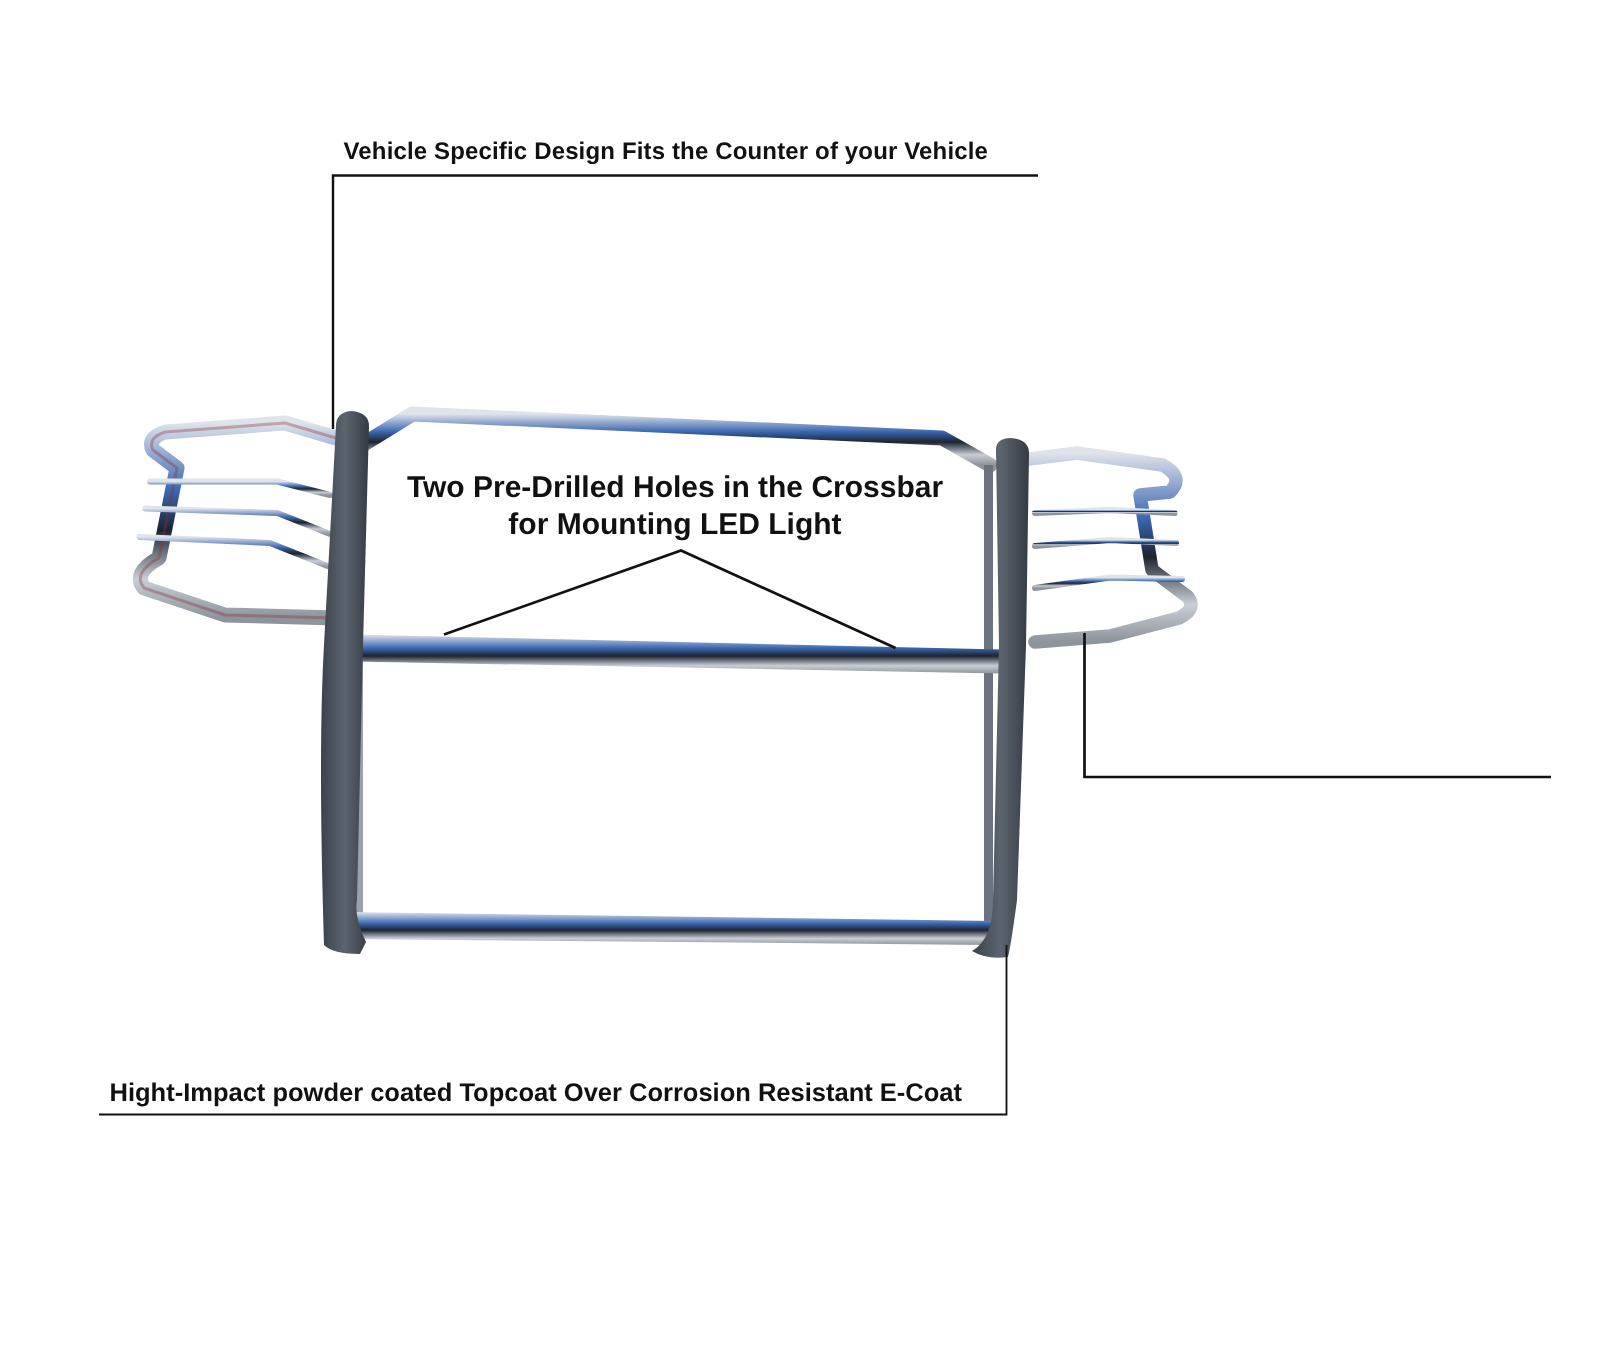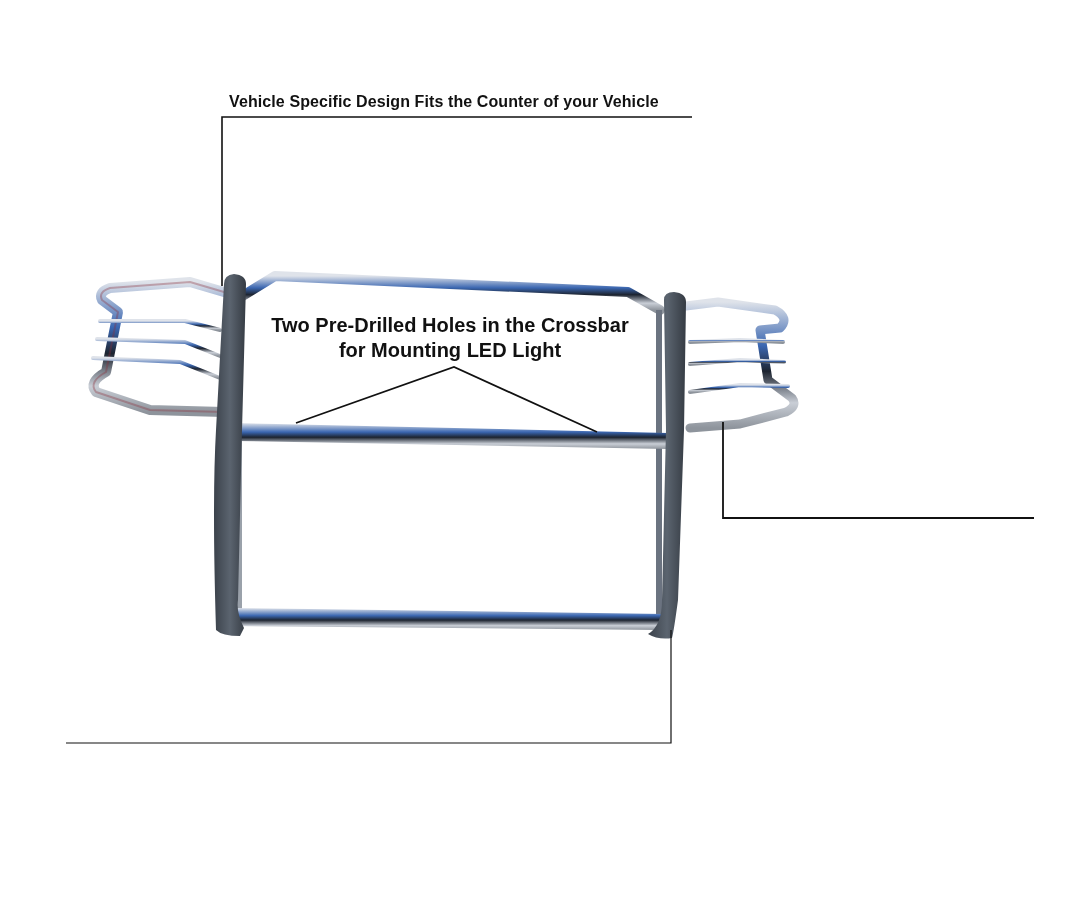--- a/index.html
+++ b/index.html
@@ -79,14 +79,15 @@
   </svg>
 
   <div class="callout c2">
     <div>Two Pre-Drilled Holes in the Crossbar</div>
     <div>for Mounting LED Light</div>
   </div>
 
   <div class="callout c1">Vehicle Specific Design Fits the Counter of your Vehicle</div>
 
 
+  <div class="callout c4">Hight-Impact powder coated Topcoat Over Corrosion Resistant E-Coat</div>
 
 </div>
 
 </body></html>

